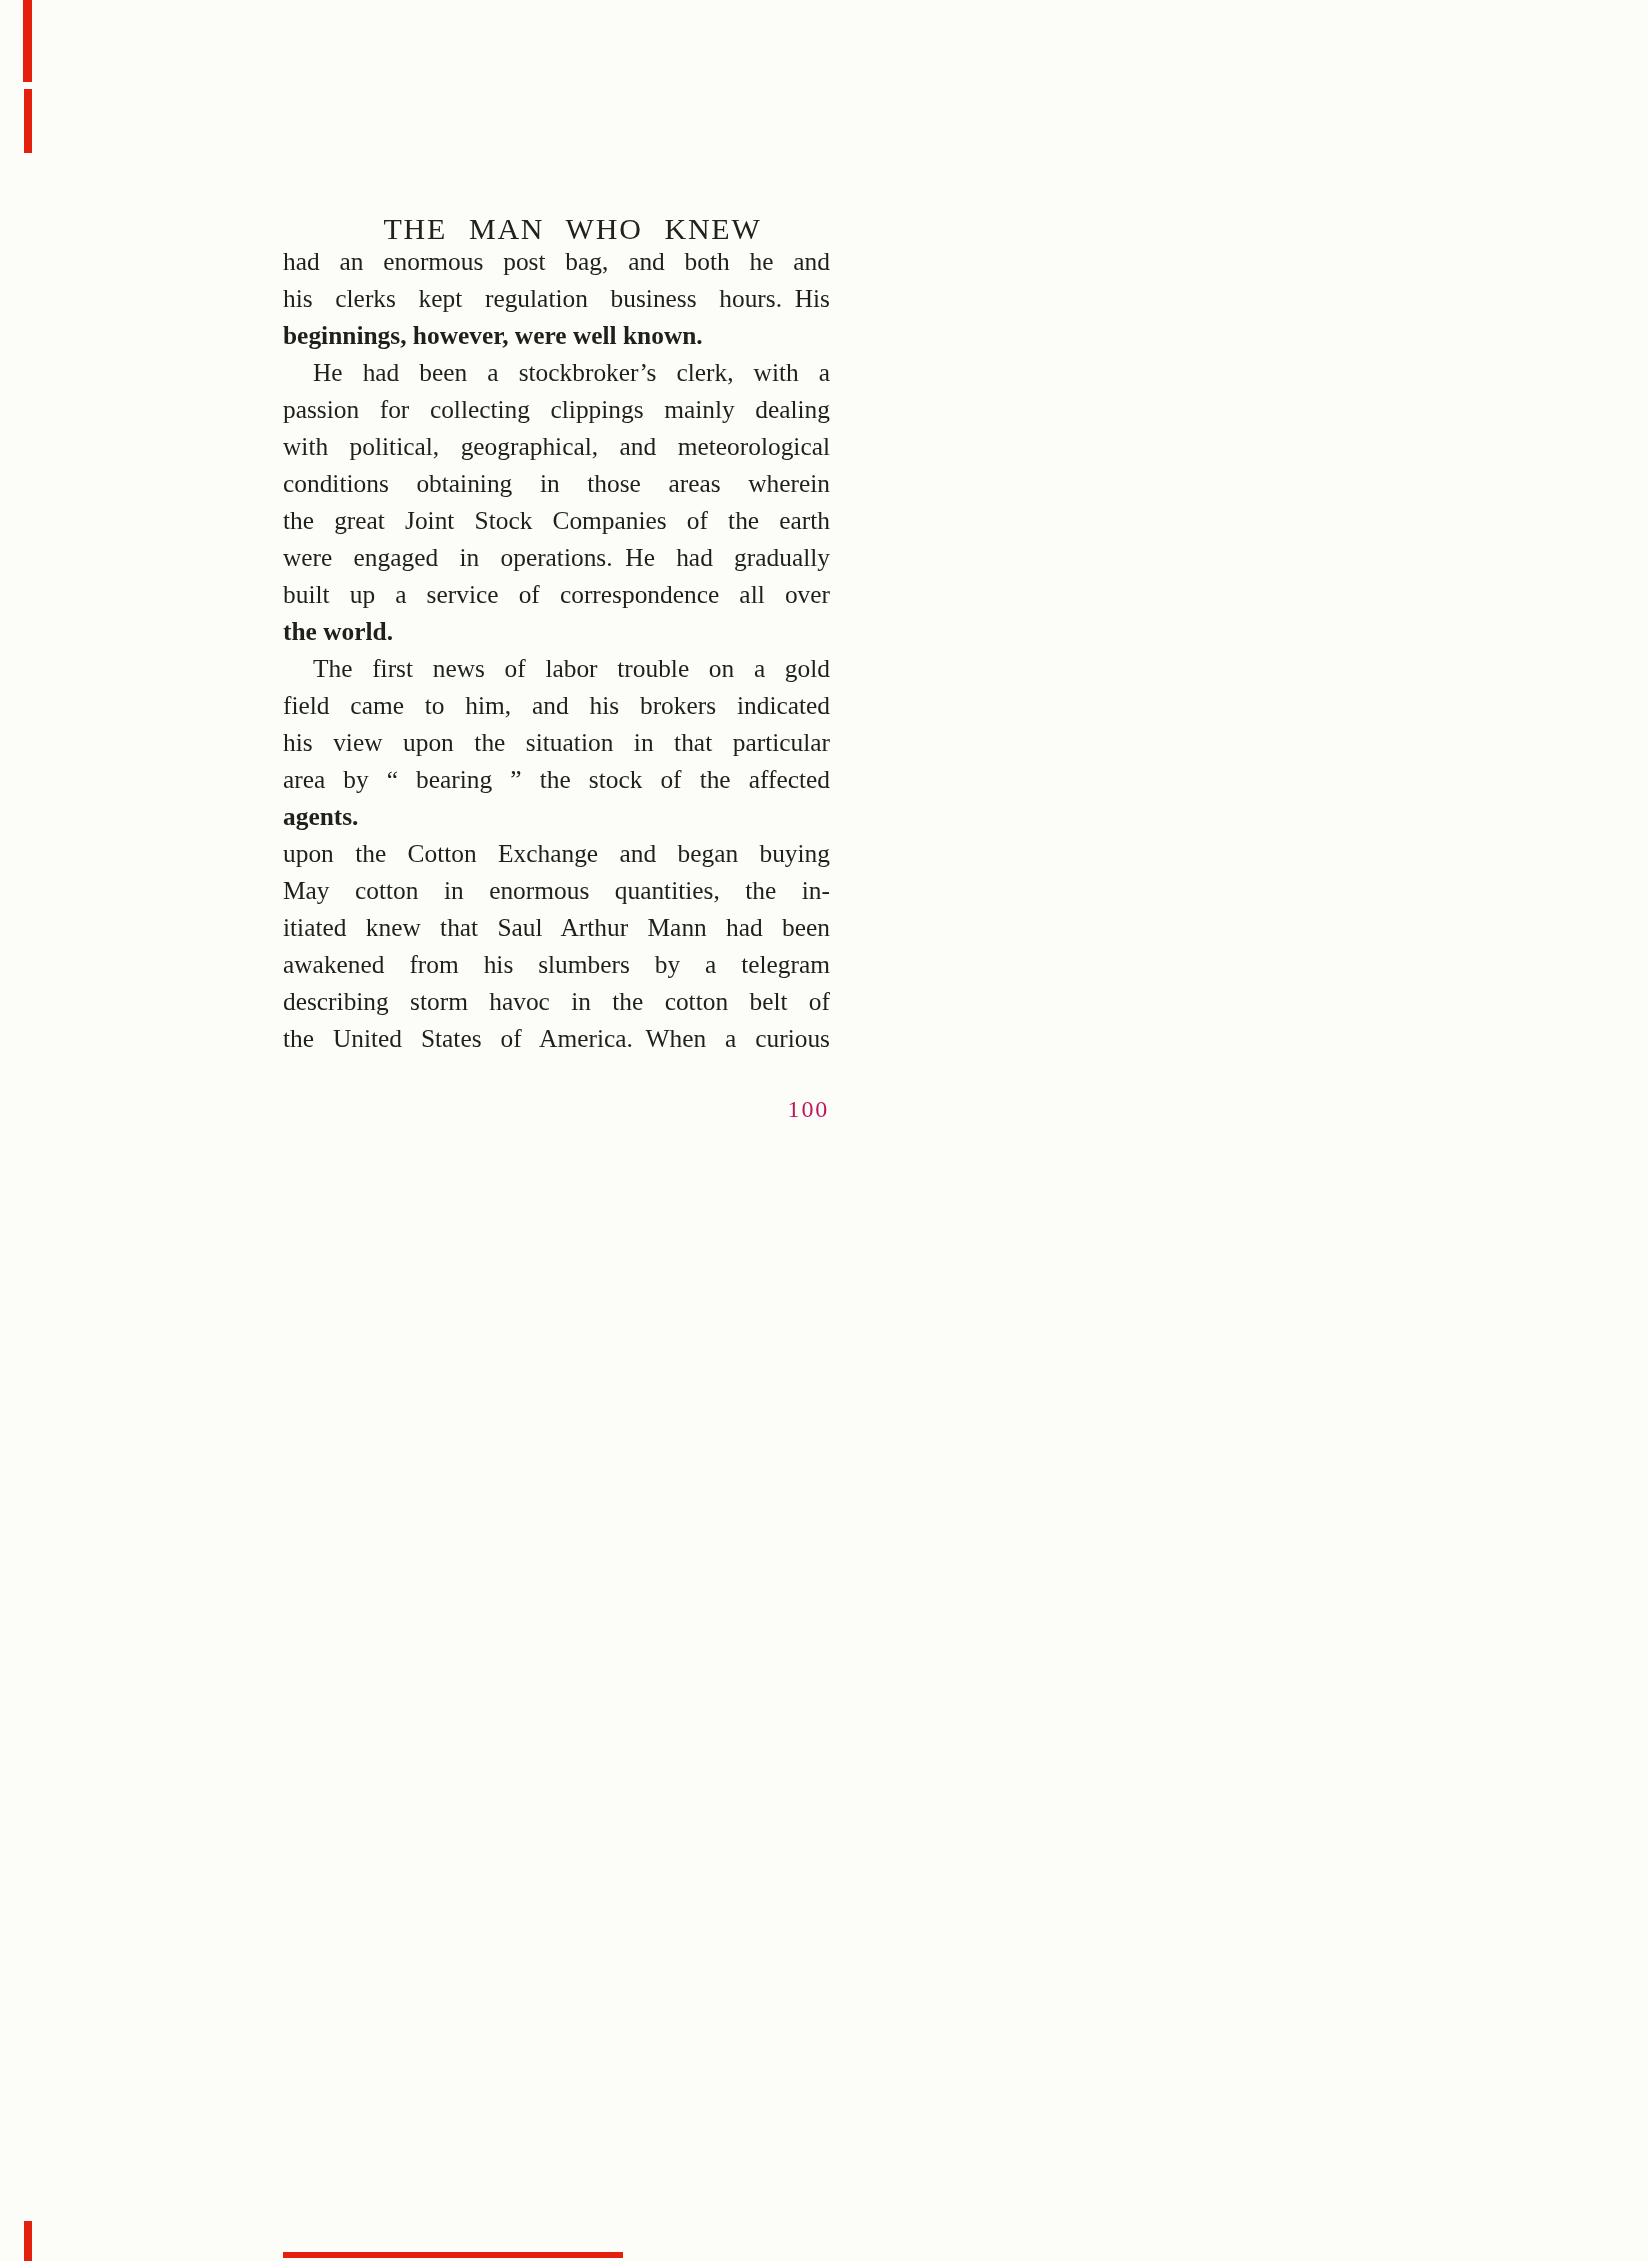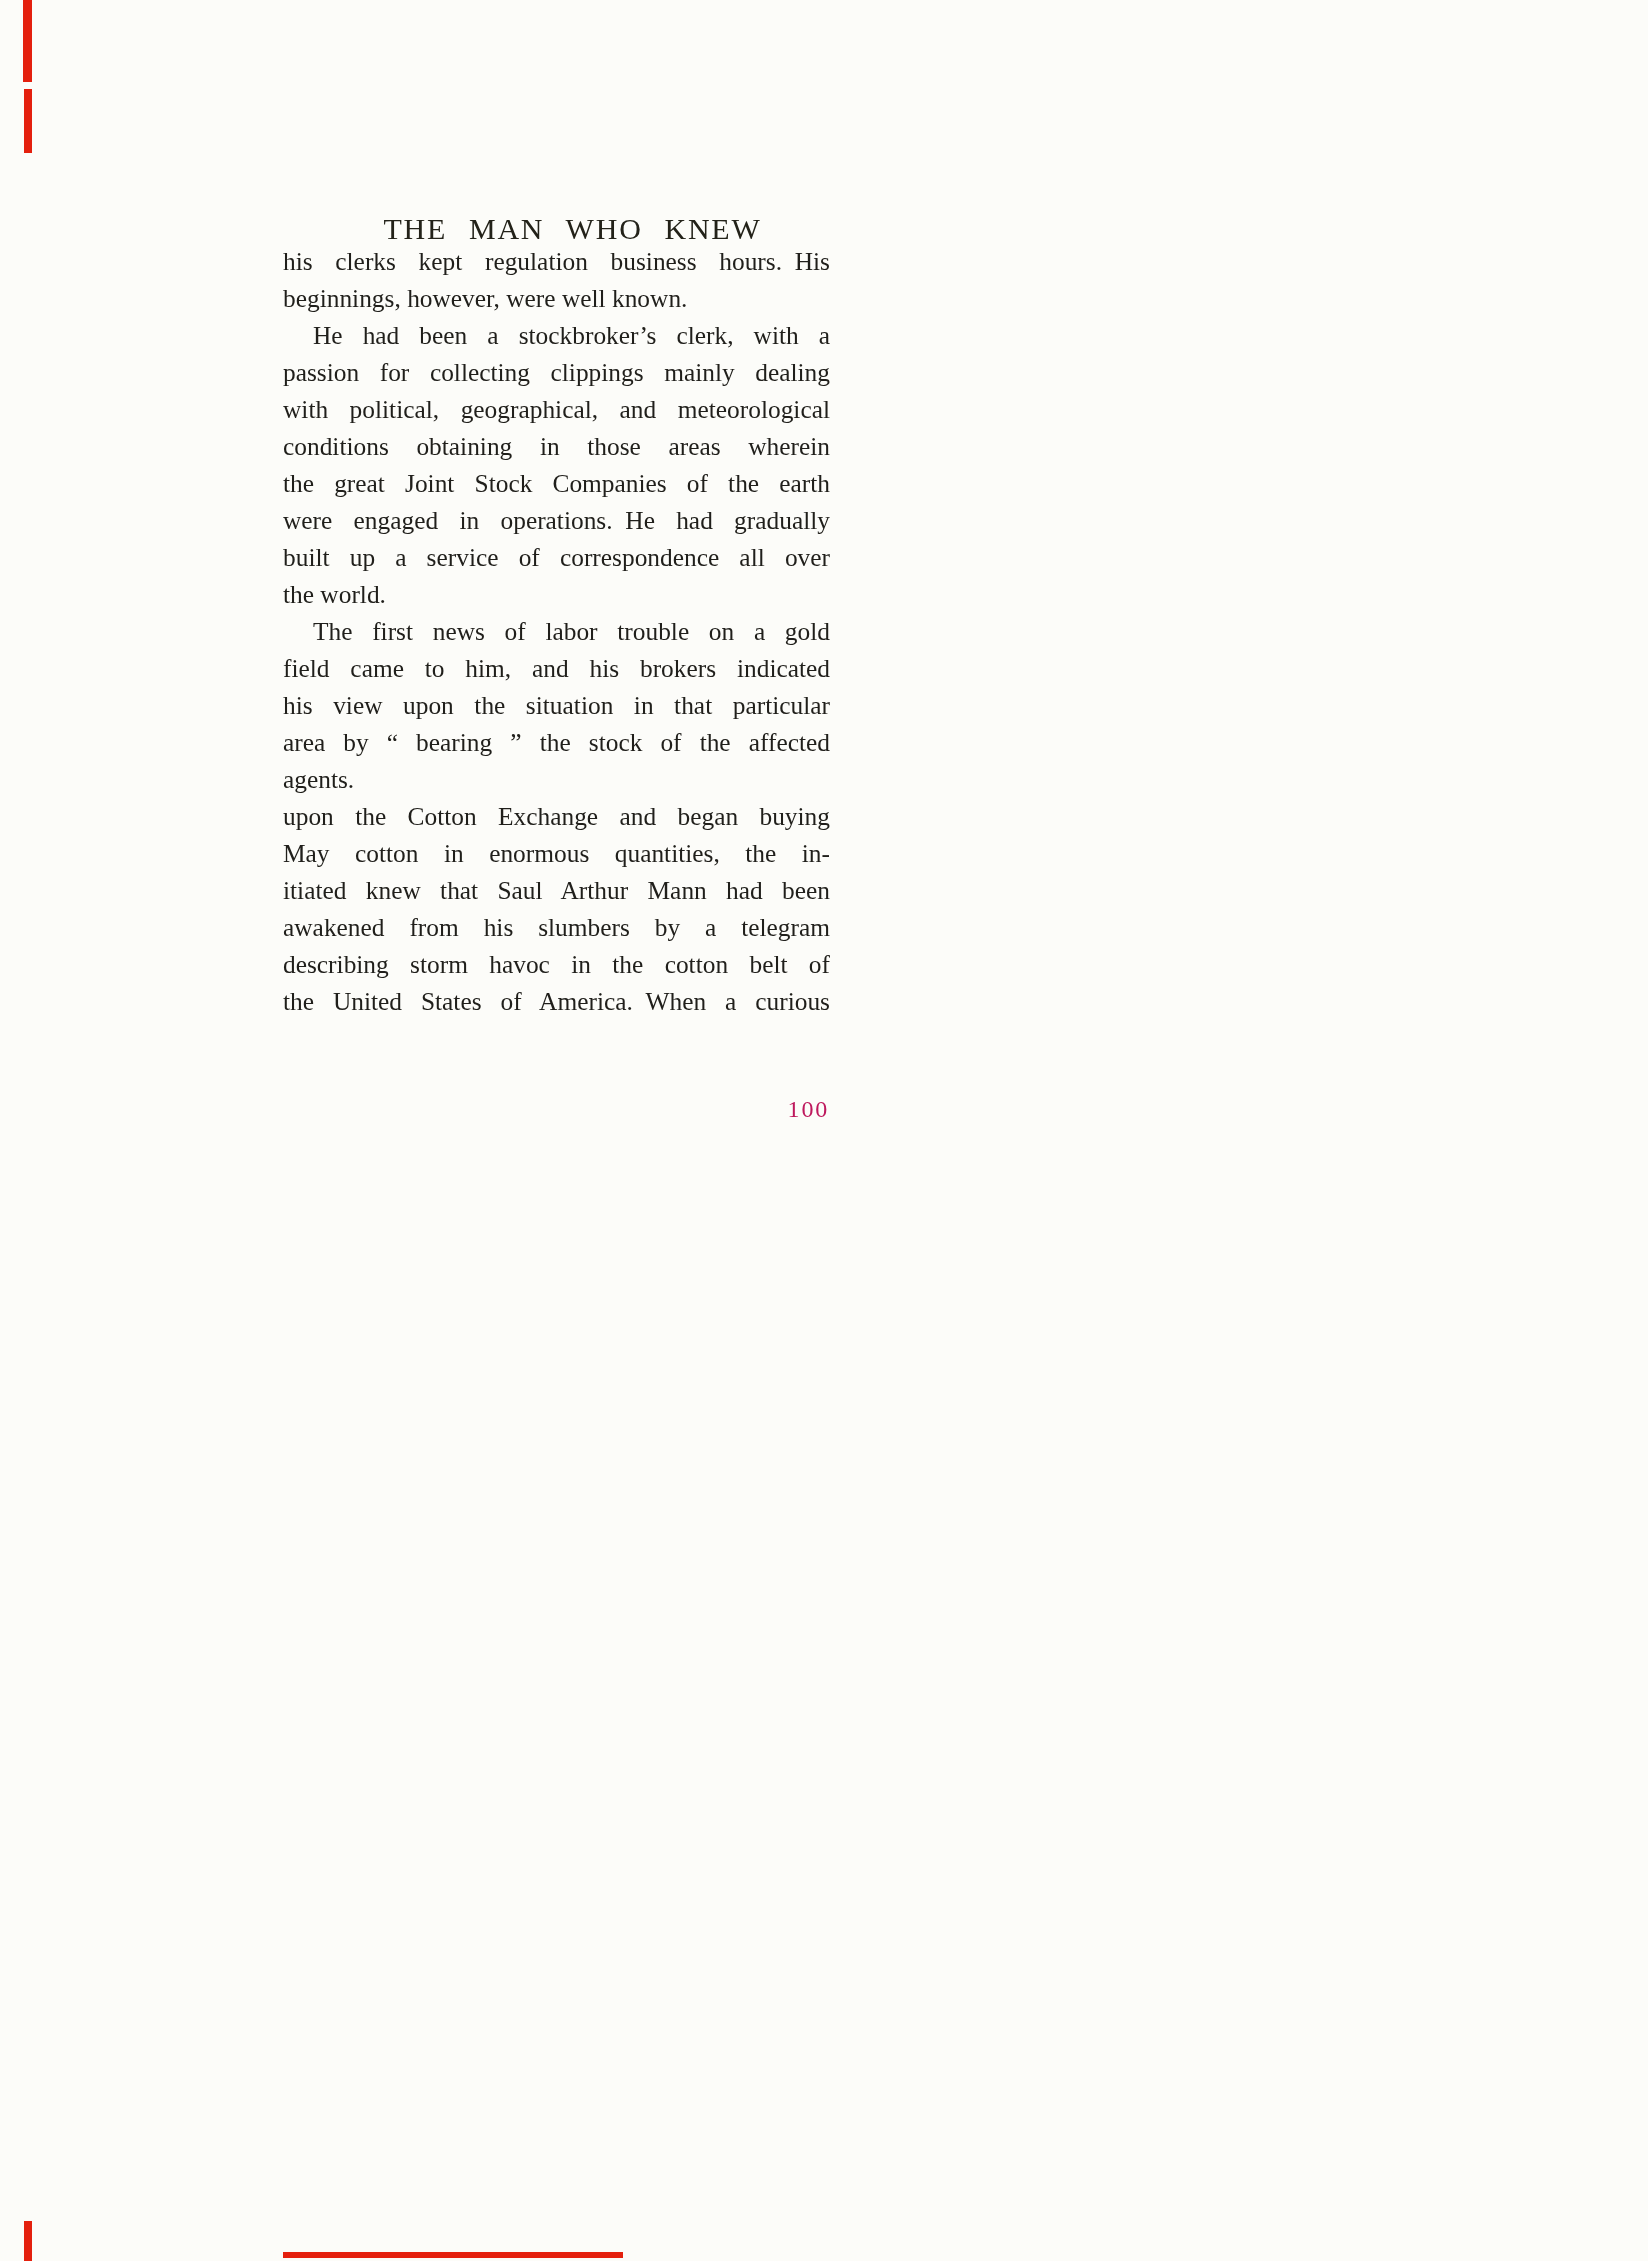--- a/index.html
+++ b/index.html
@@ -50,20 +50,21 @@
     text-align: justify;
     text-align-last: justify;
     white-space: nowrap;
   }
   .line.indent {
     padding-left: 30px;
   }
   .line.para-end {
     text-align: right;
     text-align-last: left;
+    font-weight: bold;
   }
   .page-number {
     position: absolute;
     left: 282px;
     top: 1096px;
     width: 547px;
     text-align: right;
     font-size: 24px;
     letter-spacing: 1.8px;
     color: #be185d;
@@ -75,20 +76,21 @@
 <div>
 
   <div class="red-mark rm-top-1"></div>
   <div class="red-mark rm-top-2"></div>
   <div class="red-mark rm-bot-left"></div>
   <div class="red-mark rm-bot-line"></div>
 
   <h1 class="title">THE MAN WHO KNEW</h1>
 
   <div class="text-block" id="text-block">
+      <div class="line">had an enormous post bag, and both he and</div>
       <div class="line">his clerks kept regulation business hours. His</div>
       <div class="line para-end">beginnings, however, were well known.</div>
       <div class="line indent">He had been a stockbroker’s clerk, with a</div>
       <div class="line">passion for collecting clippings mainly dealing</div>
       <div class="line">with political, geographical, and meteorological</div>
       <div class="line">conditions obtaining in those areas wherein</div>
       <div class="line">the great Joint Stock Companies of the earth</div>
       <div class="line">were engaged in operations. He had gradually</div>
       <div class="line">built up a service of correspondence all over</div>
       <div class="line para-end">the world.</div>

